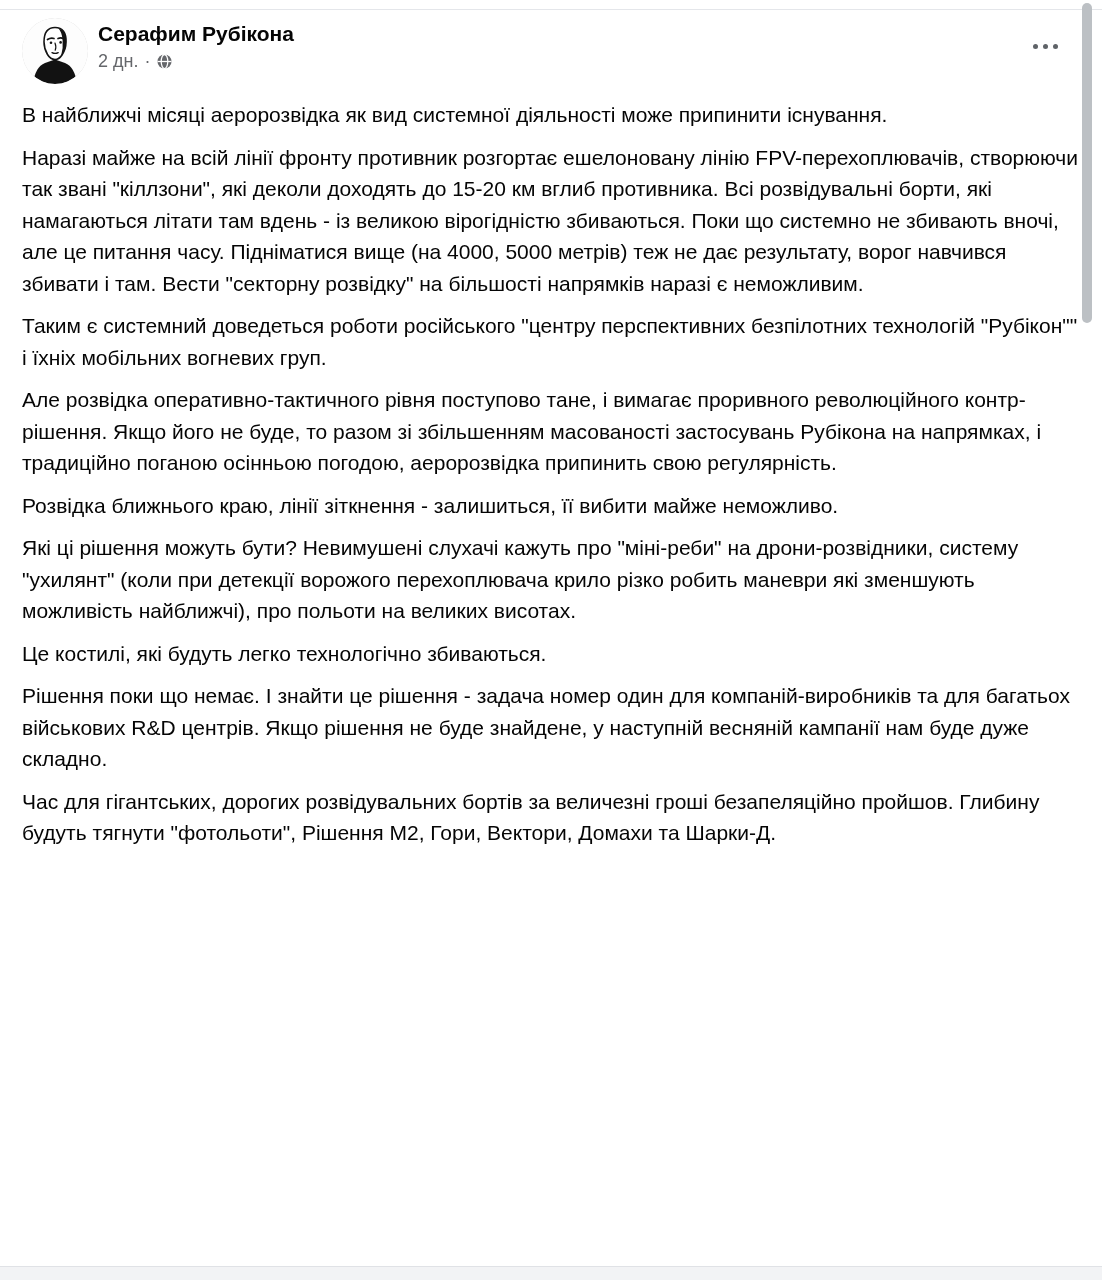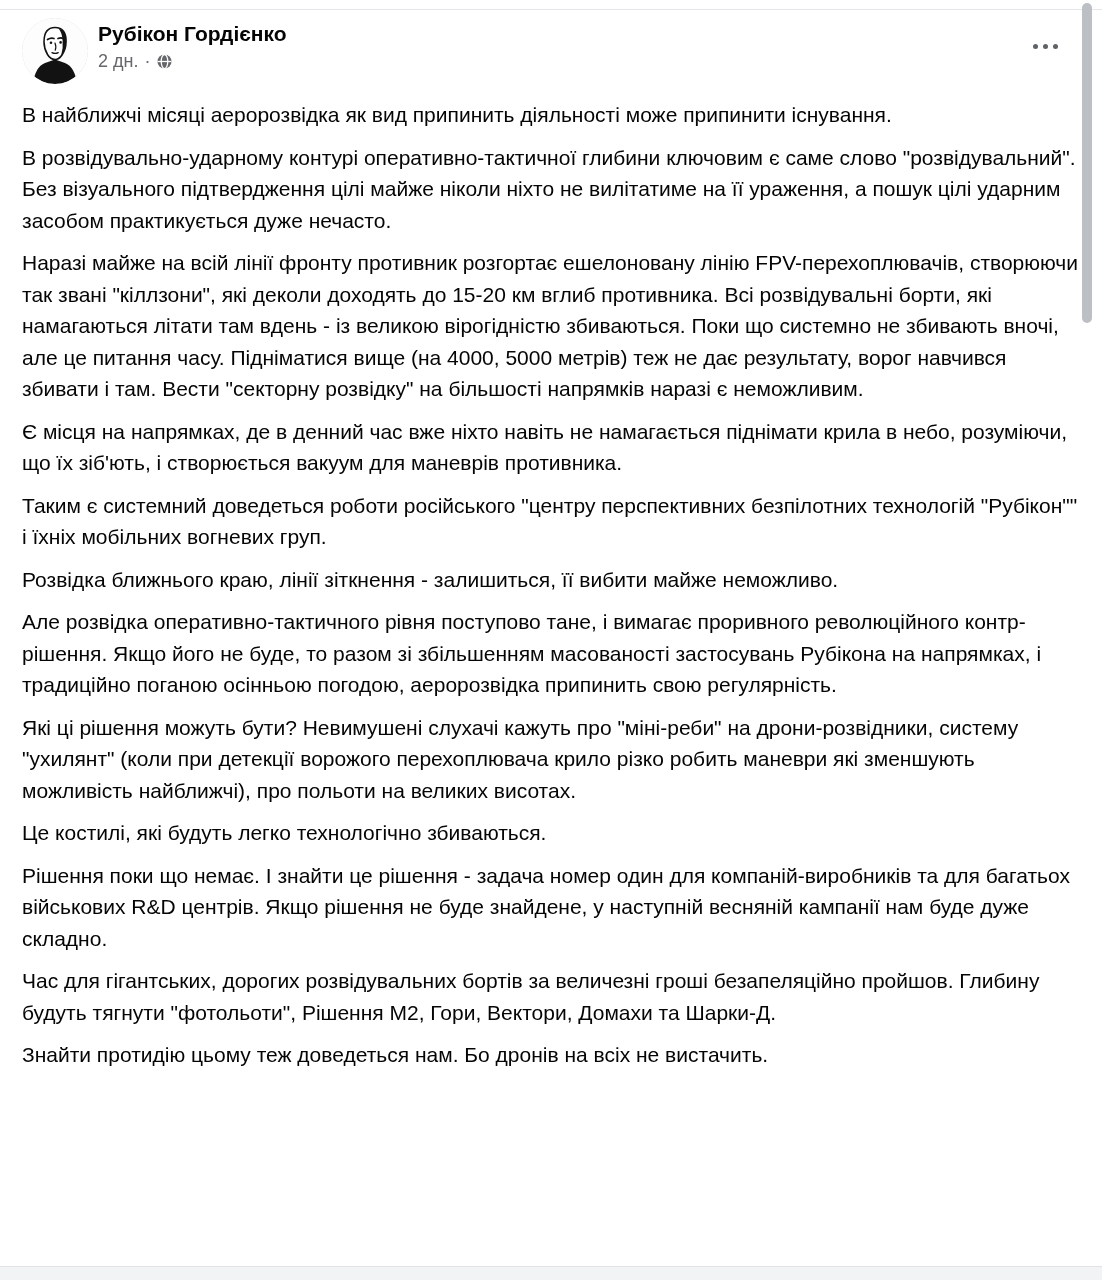--- a/index.html
+++ b/index.html
@@ -47,48 +47,45 @@
         <path d="M25.5 21.5 q3.5 -2.2 6.5 -1" stroke="#141414" stroke-width="1.7" fill="none" stroke-linecap="round"></path>
         <path d="M36 20.5 q3 -1.2 5 0" stroke="#141414" stroke-width="1.7" fill="none" stroke-linecap="round"></path>
         <circle cx="29" cy="24.8" r="1.3" fill="#141414"></circle>
         <circle cx="38.6" cy="24.4" r="1.3" fill="#141414"></circle>
         <path d="M33 25 q1.6 4.2 0.2 7.2" stroke="#141414" stroke-width="1.2" fill="none" stroke-linecap="round"></path>
         <path d="M30 34.6 q3.2 1.6 6.2 0" stroke="#141414" stroke-width="1.3" fill="none" stroke-linecap="round"></path>
       </g>
     </svg>
   </div>
   <div class="header-text">
-    <div class="author">Рубікон Гордієнко</div>
+    <div class="author">Серафим Рубікона</div>
     <div class="meta-row">
       <span>2 дн.</span>
       <span class="meta-sep">·</span>
       <svg class="globe" viewBox="0 0 16 16">
         <circle cx="8" cy="8" r="6.6" fill="#65676B"></circle>
         <path d="M1.4 8 H14.6" stroke="#ffffff" stroke-width="1.2" fill="none"></path>
         <ellipse cx="8" cy="8" rx="3.1" ry="6.6" stroke="#ffffff" stroke-width="1.2" fill="none"></ellipse>
       </svg>
     </div>
   </div>
 </div>
 
 <button class="more-btn" aria-label="More options">
   <span class="dot"></span>
   <span class="dot"></span>
   <span class="dot"></span>
 </button>
 
 <div class="post-body">
-  <p>В найближчі місяці аеророзвідка як вид припинить діяльності може припинити існування.</p>
-  <p>В розвідувально-ударному контурі оперативно-тактичної глибини ключовим є саме слово "розвідувальний". Без візуального підтвердження цілі майже ніколи ніхто не вилітатиме на її ураження, а пошук цілі ударним засобом практикується дуже нечасто.</p>
+  <p>В найближчі місяці аеророзвідка як вид системної діяльності може припинити існування.</p>
   <p>Наразі майже на всій лінії фронту противник розгортає ешелоновану лінію FPV-перехоплювачів, створюючи так звані "кіллзони", які деколи доходять до 15-20 км вглиб противника. Всі розвідувальні борти, які намагаються літати там вдень - із великою вірогідністю збиваються. Поки що системно не збивають вночі, але це питання часу. Підніматися вище (на 4000, 5000 метрів) теж не дає результату, ворог навчився збивати і там. Вести "секторну розвідку" на більшості напрямків наразі є неможливим.</p>
-  <p>Є місця на напрямках, де в денний час вже ніхто навіть не намагається піднімати крила в небо, розуміючи, що їх зіб'ють, і створюється вакуум для маневрів противника.</p>
   <p>Таким є системний доведеться роботи російського "центру перспективних безпілотних технологій "Рубікон"" і їхніх мобільних вогневих груп.</p>
+  <p>Але розвідка оперативно-тактичного рівня поступово тане, і вимагає проривного революційного контр-рішення. Якщо його не буде, то разом зі збільшенням масованості застосувань Рубікона на напрямках, і традиційно поганою осінньою погодою, аеророзвідка припинить свою регулярність.</p>
   <p>Розвідка ближнього краю, лінії зіткнення - залишиться, її вибити майже неможливо.</p>
-  <p>Але розвідка оперативно-тактичного рівня поступово тане, і вимагає проривного революційного контр-рішення. Якщо його не буде, то разом зі збільшенням масованості застосувань Рубікона на напрямках, і традиційно поганою осінньою погодою, аеророзвідка припинить свою регулярність.</p>
   <p>Які ці рішення можуть бути? Невимушені слухачі кажуть про "міні-реби" на дрони-розвідники, систему "ухилянт" (коли при детекції ворожого перехоплювача крило різко робить маневри які зменшують можливість найближчі), про польоти на великих висотах.</p>
   <p>Це костилі, які будуть легко технологічно збиваються.</p>
   <p>Рішення поки що немає. І знайти це рішення - задача номер один для компаній-виробників та для багатьох військових R&amp;D центрів. Якщо рішення не буде знайдене, у наступній весняній кампанії нам буде дуже складно.</p>
   <p>Час для гігантських, дорогих розвідувальних бортів за величезні гроші безапеляційно пройшов. Глибину будуть тягнути "фотольоти", Рішення М2, Гори, Вектори, Домахи та Шарки-Д.</p>
-  <p>Знайти протидію цьому теж доведеться нам. Бо дронів на всіх не вистачить.</p>
 </div>
 
 <div class="footer-strip"></div>
 <div class="scrollbar-thumb"></div>
 
 </body></html>

